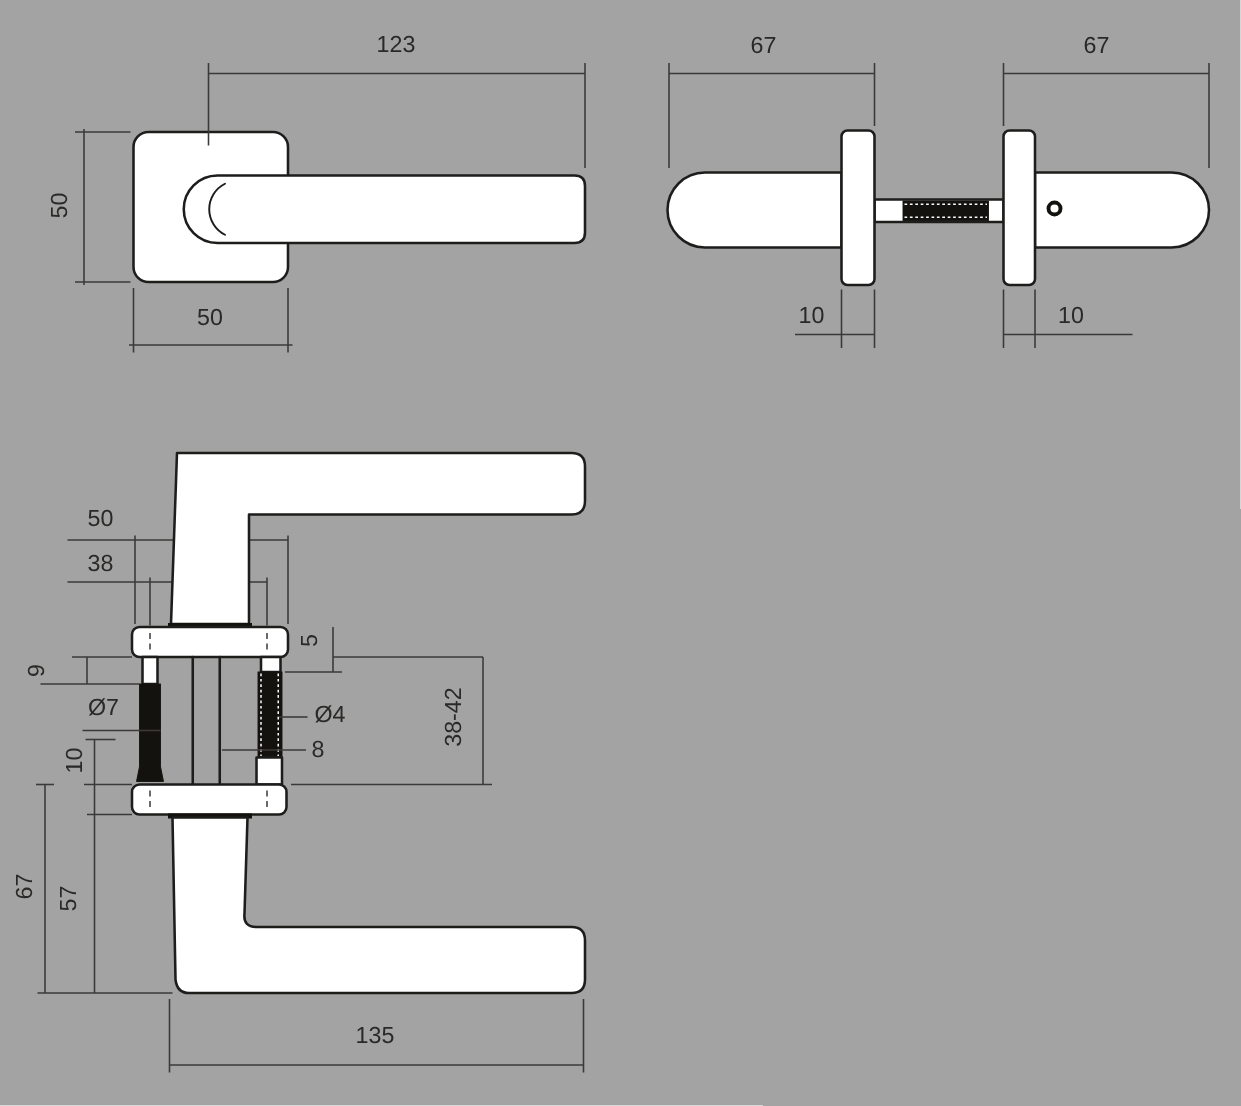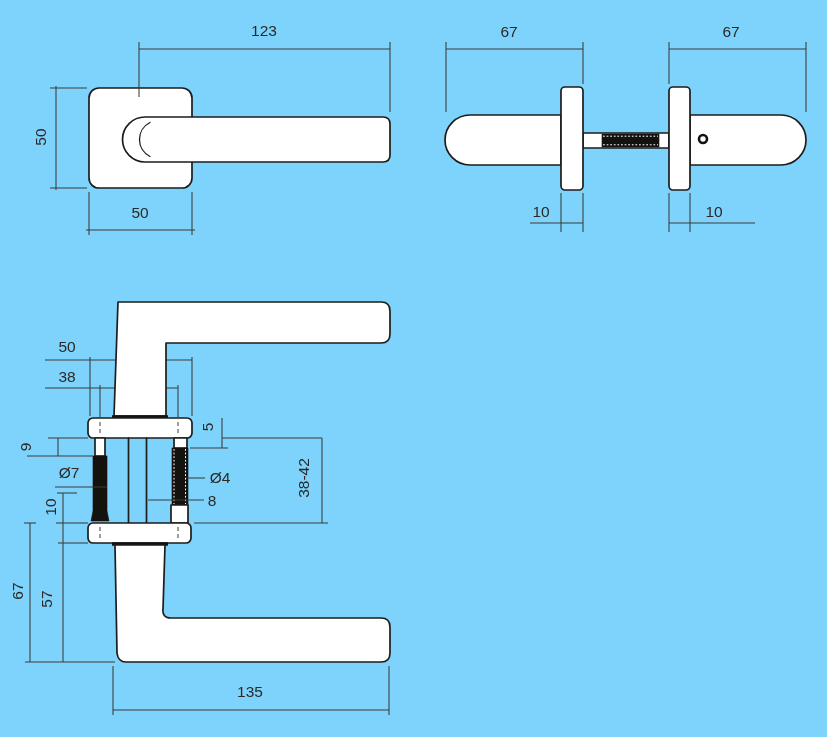--- a/index.html
+++ b/index.html
@@ -1,16 +1,16 @@
 <!DOCTYPE html>
 <html><head>
 <meta charset="utf-8">
 <style>
   html,body{margin:0;padding:0;background:#ffffff;}
-  .stage{position:relative;width:827px;height:737px;background:#7dd3fc;overflow:hidden;}
+  .stage{position:relative;width:827px;height:737px;background:#a3a3a3;overflow:hidden;}
   svg{display:block;}
   .obj{fill:#ffffff;stroke:#1d1d1b;stroke-width:1.7;stroke-linejoin:round;stroke-linecap:round;}
   .objline{fill:none;stroke:#1d1d1b;stroke-width:1.7;stroke-linecap:round;}
   .solid{fill:#14120f;stroke:#14120f;stroke-width:0.6;}
   .thick{stroke:#14120f;stroke-width:3.4;stroke-linecap:butt;fill:none;}
   .dim{stroke:#3c3a38;stroke-width:1.05;fill:none;stroke-linecap:butt;}
   .cdash{stroke:#3c3a38;stroke-width:1;stroke-dasharray:4 3;fill:none;}
   .tdash{stroke:#ffffff;stroke-width:1;stroke-dasharray:1.8 1.8;fill:none;}
   text.dimtxt{font-family:"Liberation Sans","DejaVu Sans",sans-serif;font-size:15.5px;fill:#2b2927;text-anchor:middle;dominant-baseline:central;}
 </style>

